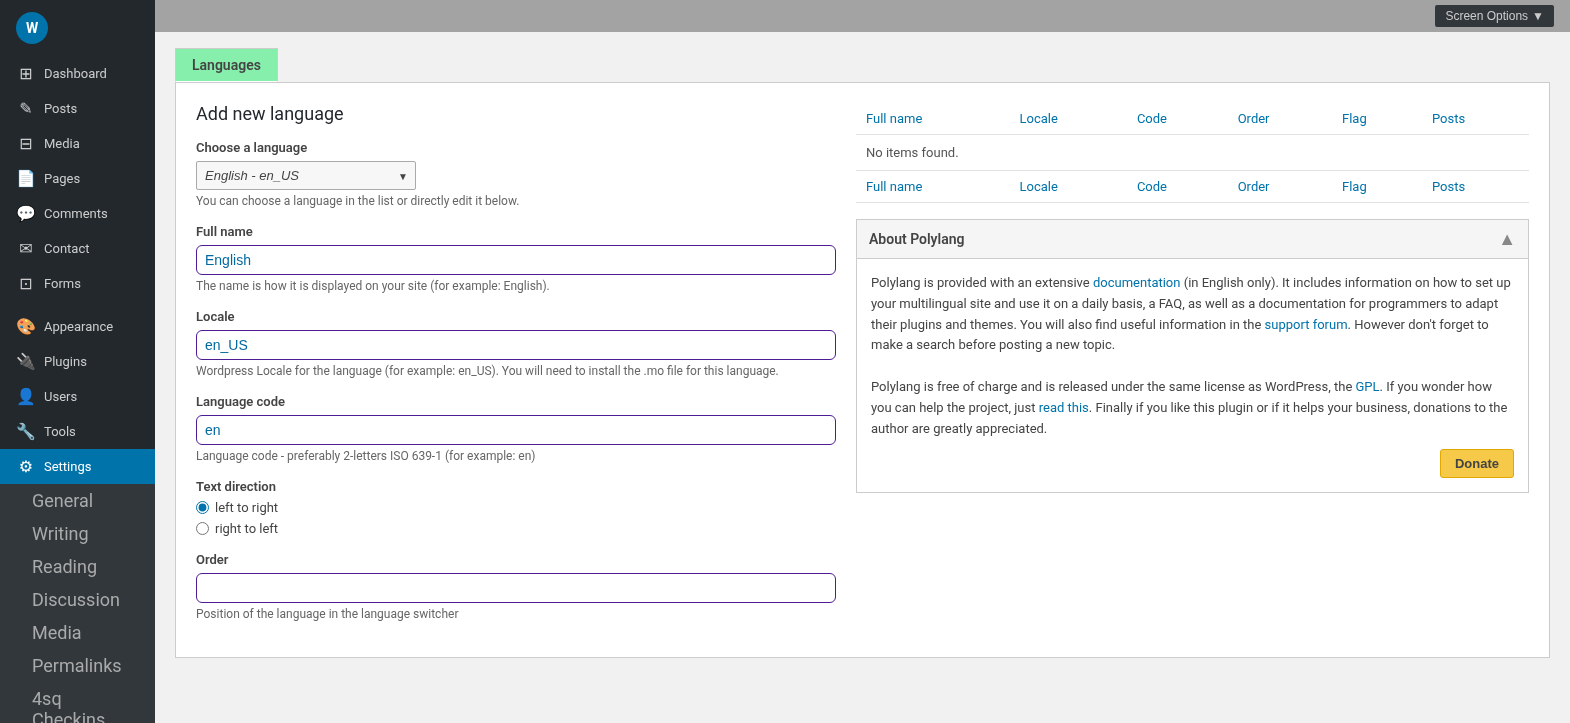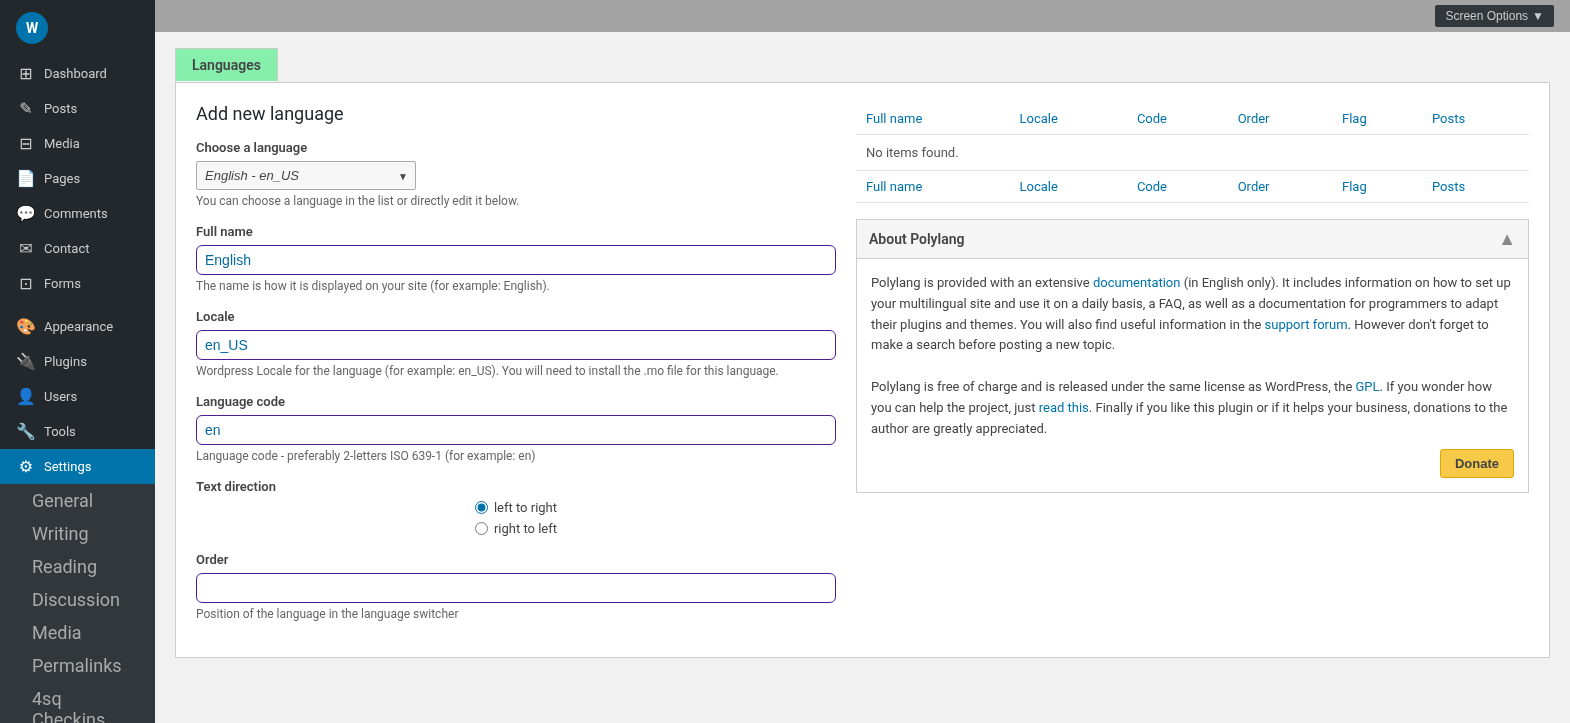--- a/index.html
+++ b/index.html
@@ -161,21 +161,21 @@
       cursor: pointer;
       border-radius: 2px;
       font-style: italic;
     }
     .select-arrow {
       position: absolute; right: 8px; top: 50%; transform: translateY(-50%);
       pointer-events: none; color: #444; font-size: 10px;
     }
 
     
-    .radio-group { margin-bottom: 6px; display: flex; align-items: center; gap: 6px; justify-content: center; }
+    .radio-group { margin-bottom: 6px; display: flex; align-items: center; gap: 6px; }
     .radio-group input[type="radio"] { margin: 0; accent-color: #0073aa; }
 
     
     .lang-table { width: 100%; border-collapse: collapse; margin-bottom: 0; }
     .lang-table th {
       text-align: left;
       padding: 8px 10px;
       font-weight: 400;
       color: #0073aa;
       border-bottom: 1px solid #e1e1e1;

